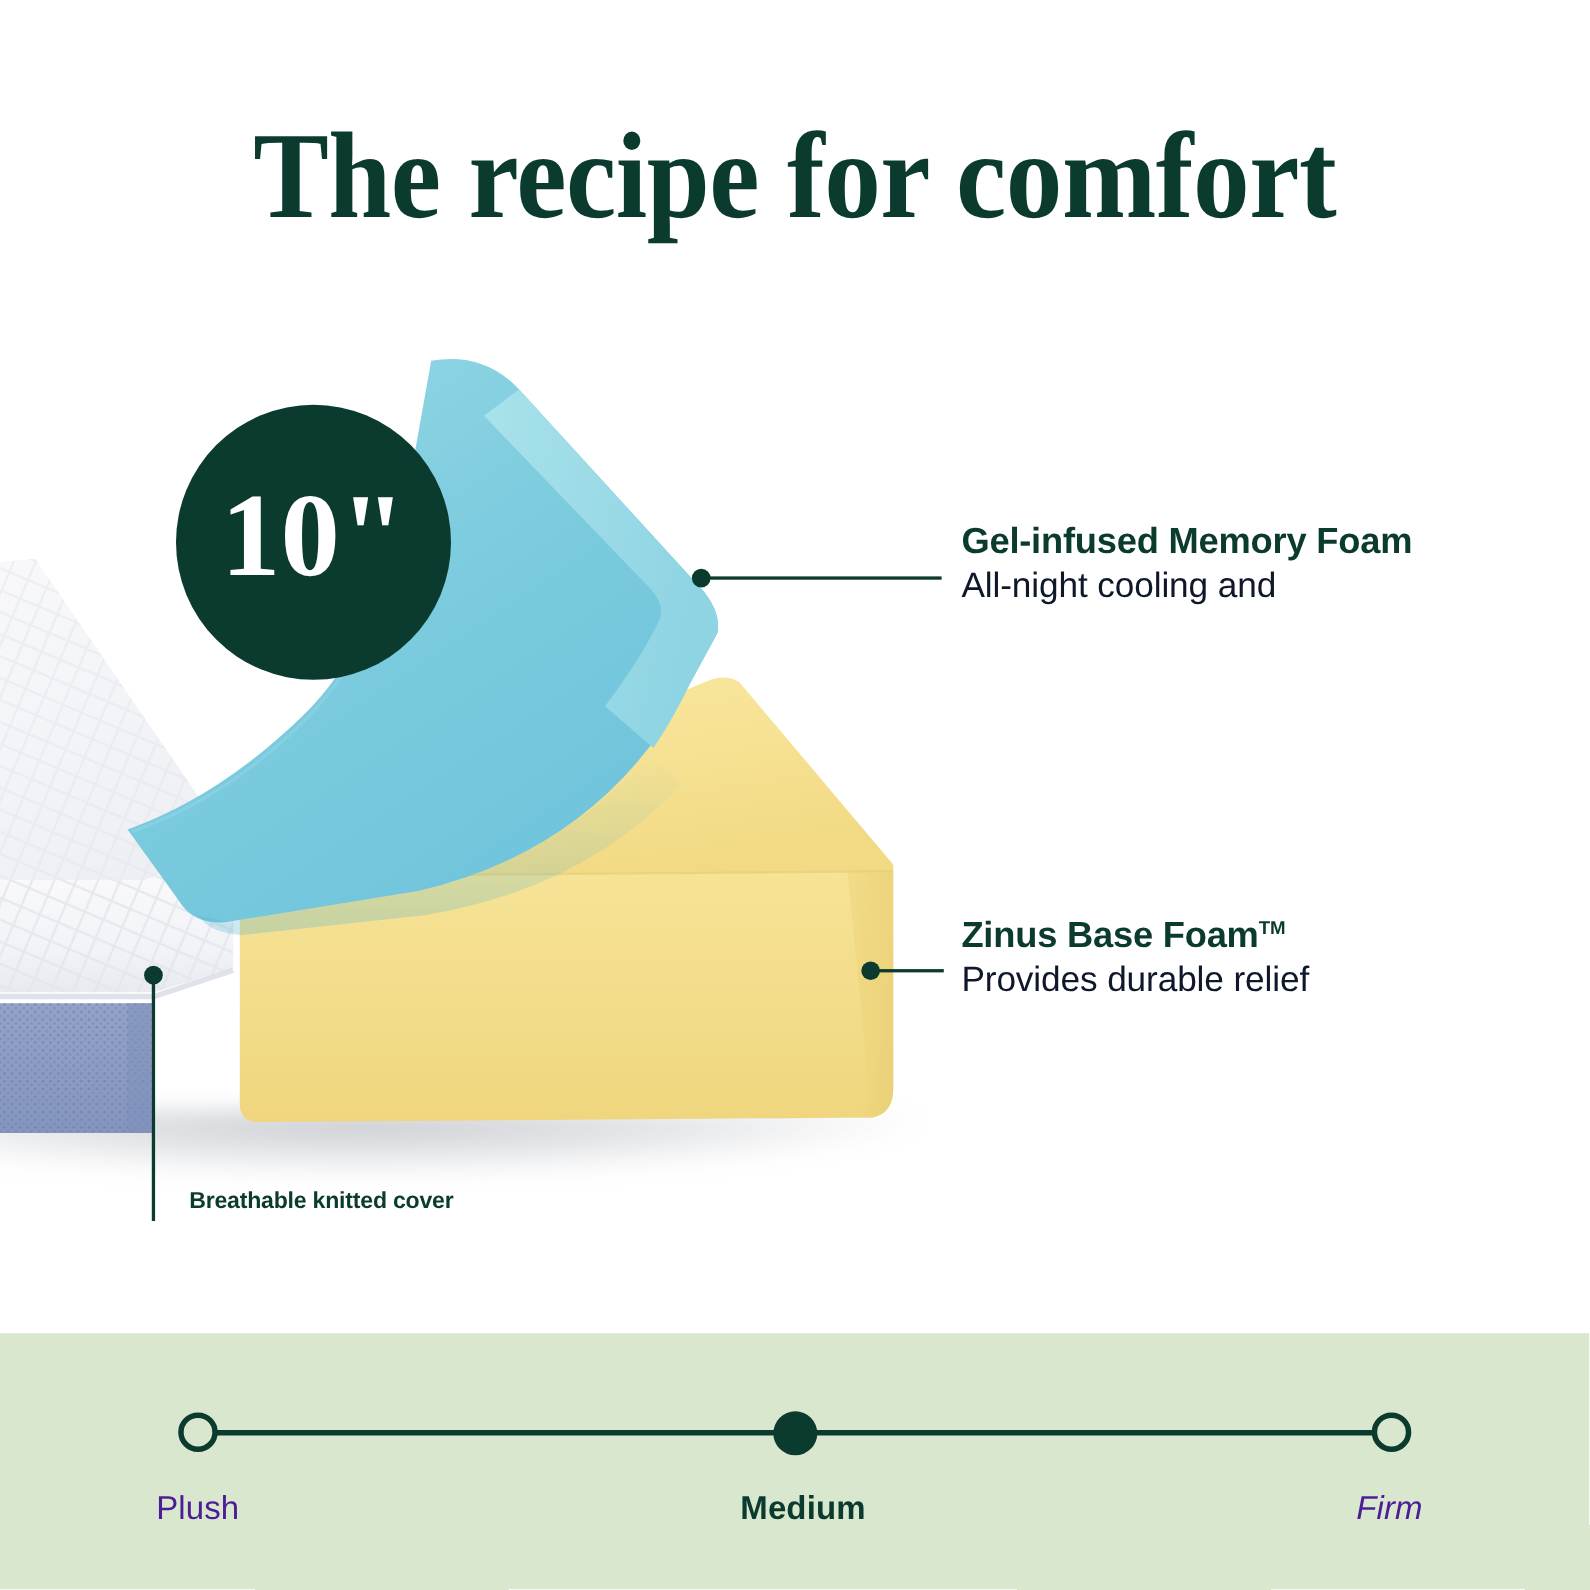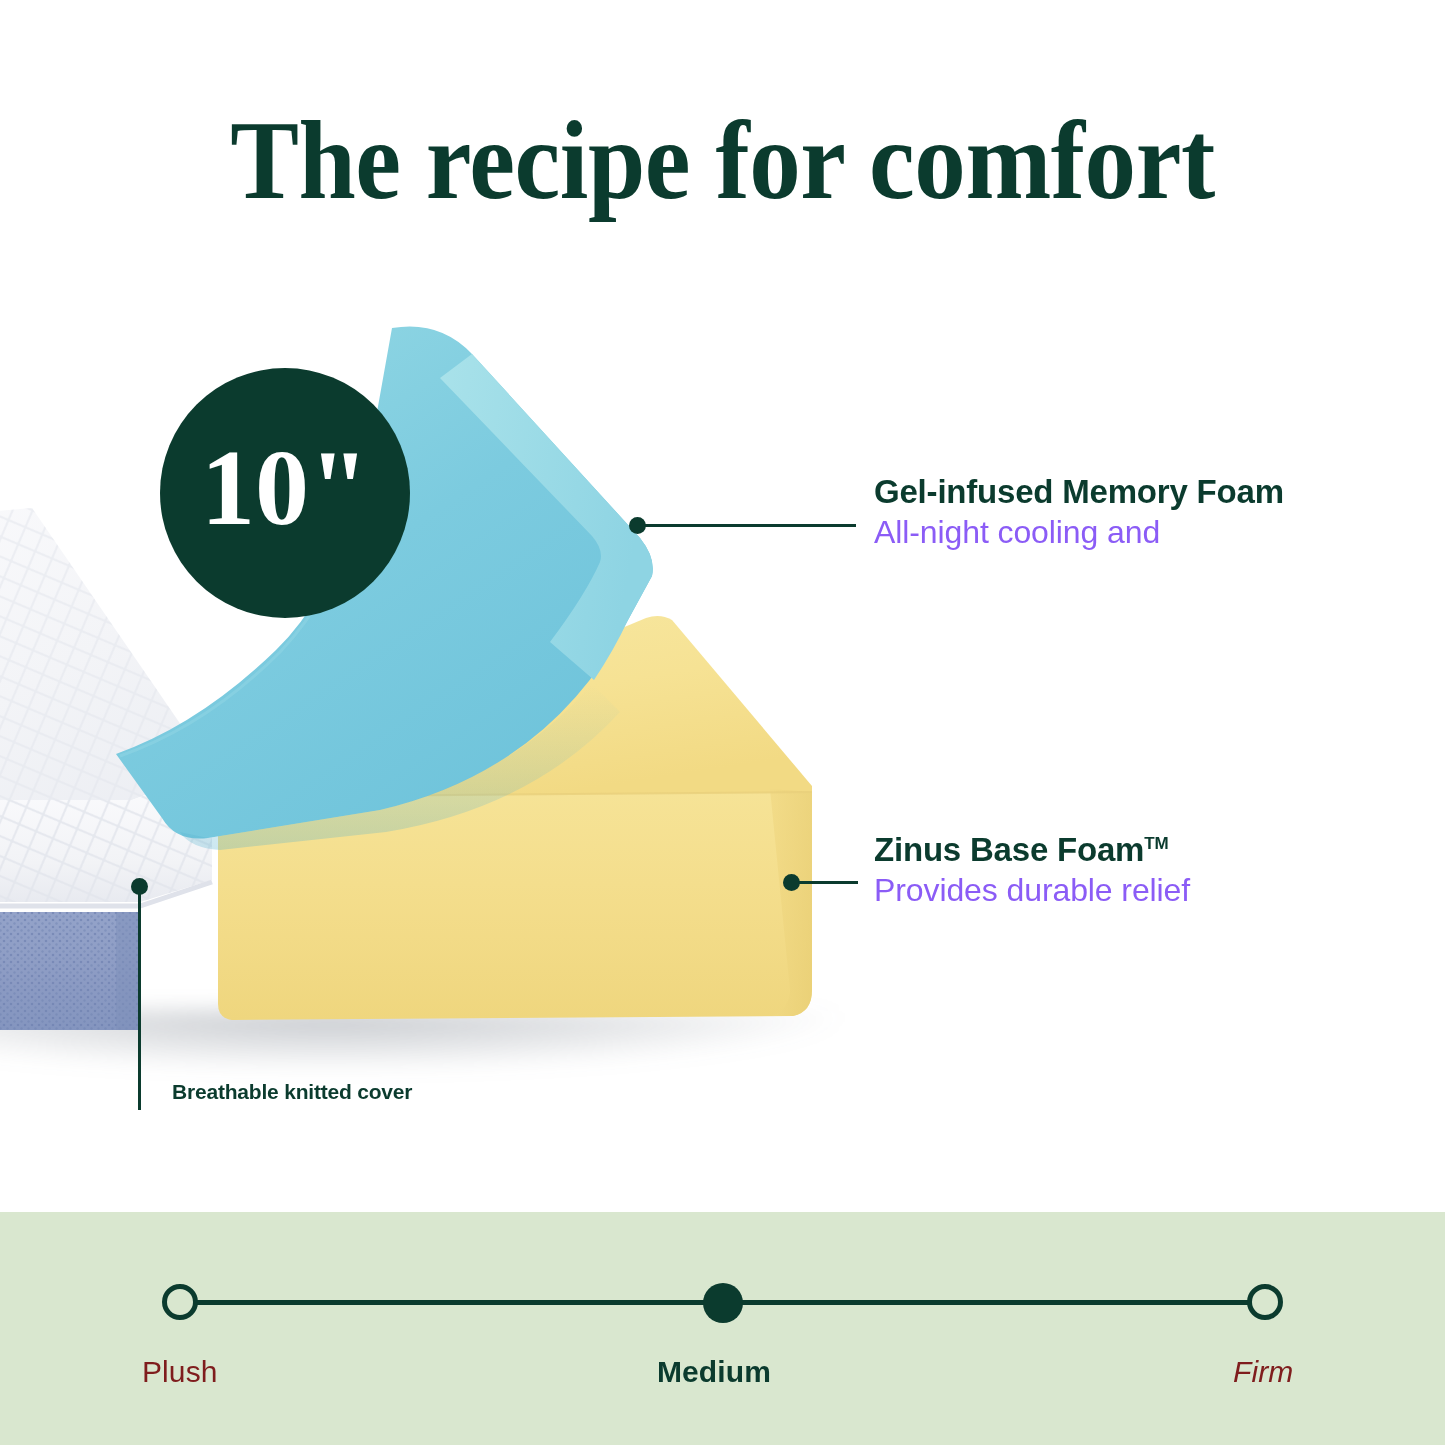--- a/index.html
+++ b/index.html
@@ -141,21 +141,21 @@
     font-size: 17px;
     vertical-align: super;
     font-weight: 700;
     letter-spacing: 0;
   }
   .callout-body {
     font-size: 32px;
     font-weight: 400;
     line-height: 1.30;
     letter-spacing: -0.1px;
-    color: #8b5cf6;
+    color: #0f172a;
   }
 
   .cover-label {
     position: absolute;
     left: 172px;
     top: 1080px;
     font-size: 21px;
     font-weight: 700;
     color: #0b3b2e;
     letter-spacing: -0.2px;
@@ -194,27 +194,28 @@
   .scale-node.filled {
     background: #0b3b2e;
     width: 40px;
     height: 40px;
     top: 1283px;
   }
   .scale-label {
     position: absolute;
     top: 1355px;
     font-size: 30px;
-    color: #7f1d1d;
+    color: #4c1d95;
     letter-spacing: 0.1px;
     white-space: nowrap;
   }
   .scale-label.bold {
     font-weight: 700;
     color: #0b3b2e;
+    margin-left: 16px;
   }
 </style>
 </head>
 <body>
 
 <div id="page">
 
   <div class="title">The recipe for comfort</div>
 
   <div class="stage">

